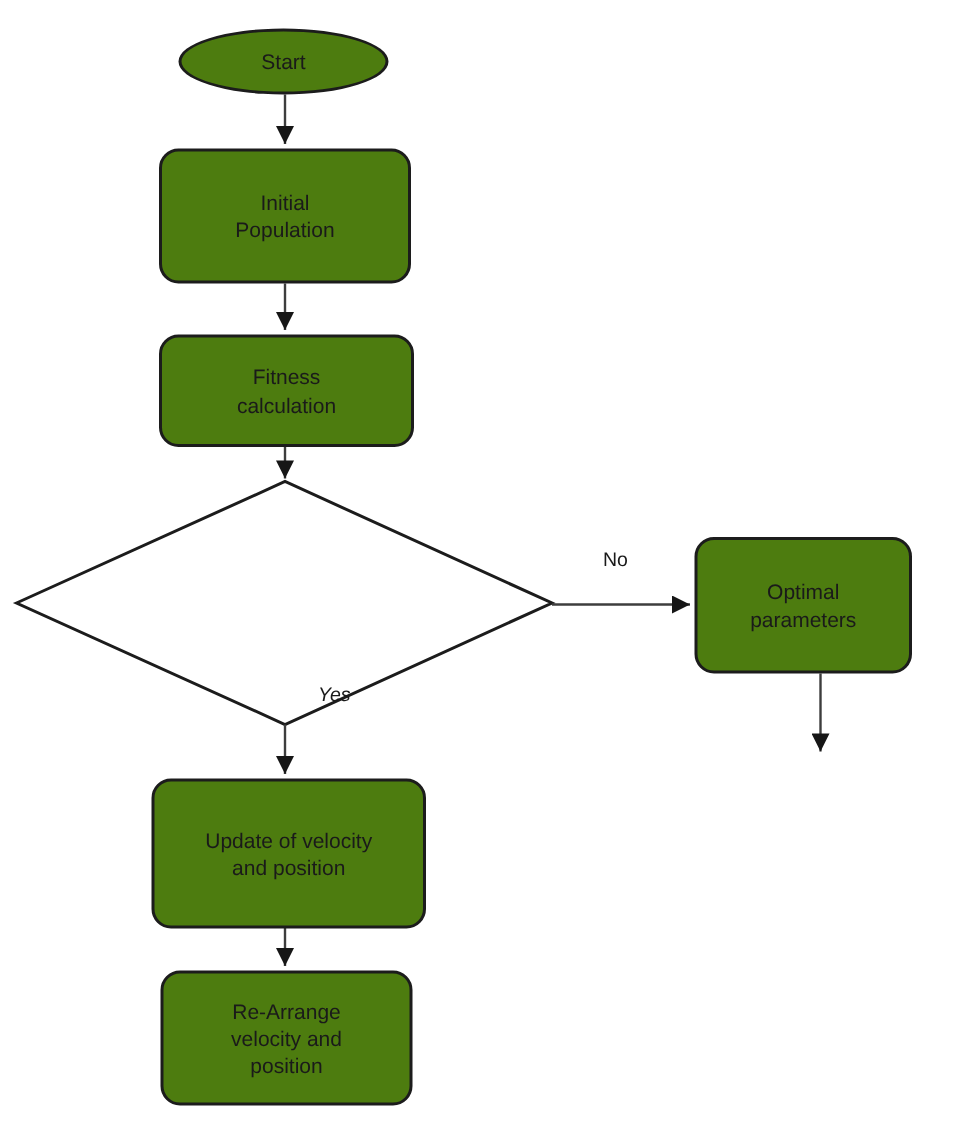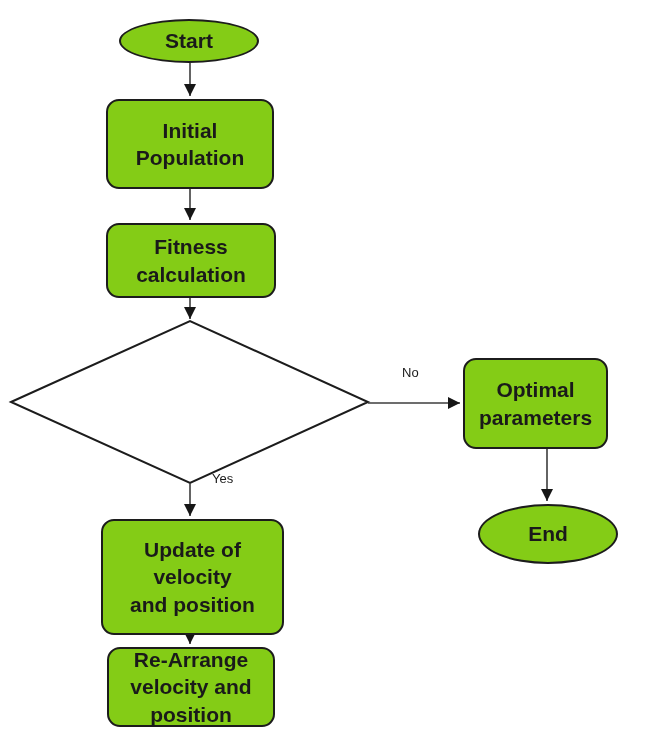--- a/index.html
+++ b/index.html
@@ -24,25 +24,24 @@
     height: 754px;
   }
   .node {
     position: absolute;
     box-sizing: border-box;
     display: flex;
     align-items: center;
     justify-content: center;
     text-align: center;
     border: 2px solid #1c1c1c;
-    background: #84cc16;
-    font-size: 21px;
+    background: #4d7c0f;
+    font-size: 14px;
     line-height: 1.3;
     white-space: pre-line;
-    font-weight: bold;
   }
   .process { border-radius: 13px; }
   .terminator { border-radius: 50%; }
   .decision-text {
     position: absolute;
     display: flex;
     align-items: center;
     justify-content: center;
     text-align: center;
     font-size: 20px;
@@ -86,37 +85,34 @@
     <span>Fitness
 calculation</span>
   </div>
 
   <div class="node process" style="left:106px; top:99px; width:168px; height:90px;">
     <span>Initial
 Population</span>
   </div>
 
 
-  <div class="edge-label" style="left:212px; top:472px;">Yes</div>
+  <div class="edge-label" style="left:212px; top:456px;font-style:italic;">Yes</div>
 
   <div class="edge-label" style="left:402px; top:366px;">No</div>
 
-  <div class="node process" style="left:101px; top:519px; width:183px; height:116px;">
+  <div class="node process" style="left:101px; top:519px; width:183px; height:100px;">
     <span>Update of velocity
 and position</span>
   </div>
 
-  <div class="node process" style="left:107px; top:647px; width:168px; height:80px;">
+  <div class="node process" style="left:107px; top:647px; width:168px; height:90px;">
     <span>Re-Arrange
 velocity and
 position</span>
   </div>
 
   <div class="node process" style="left:463px; top:358px; width:145px; height:91px;">
     <span>Optimal
 parameters</span>
   </div>
 
-  <div class="node terminator" style="left:478px; top:504px; width:140px; height:60px;">
-    <span>End</span>
-  </div>
 
 </div>
 
 </body></html>

